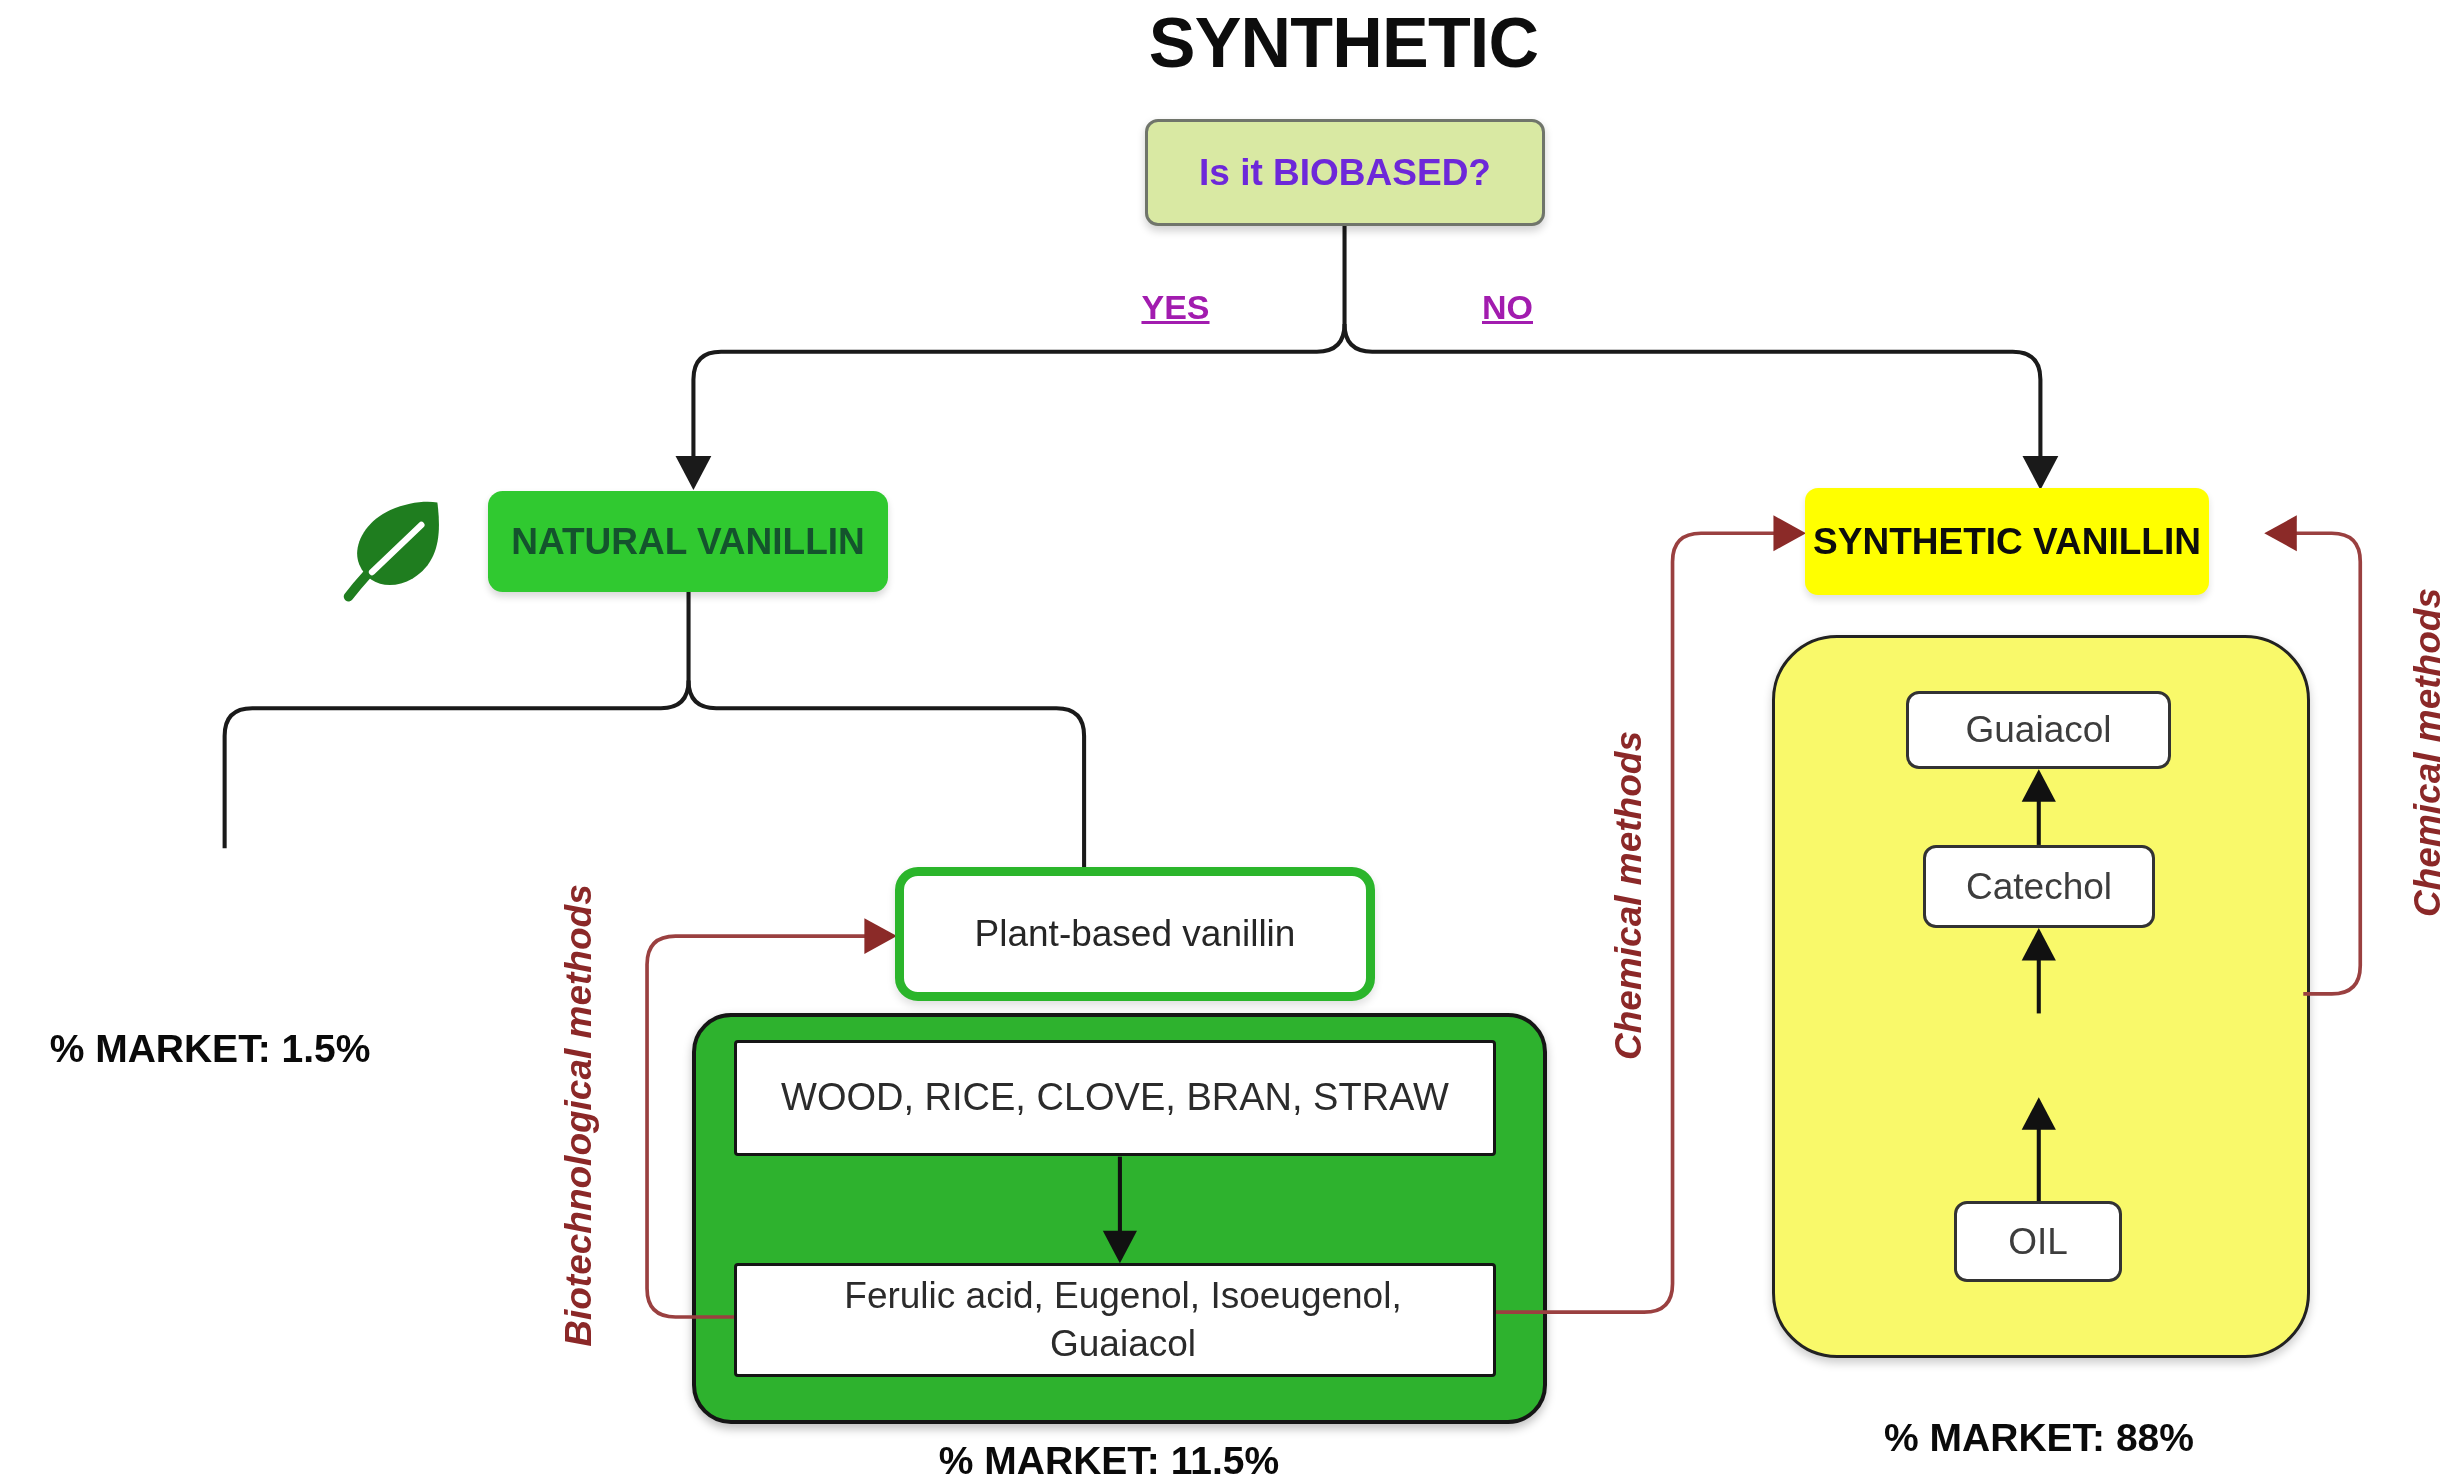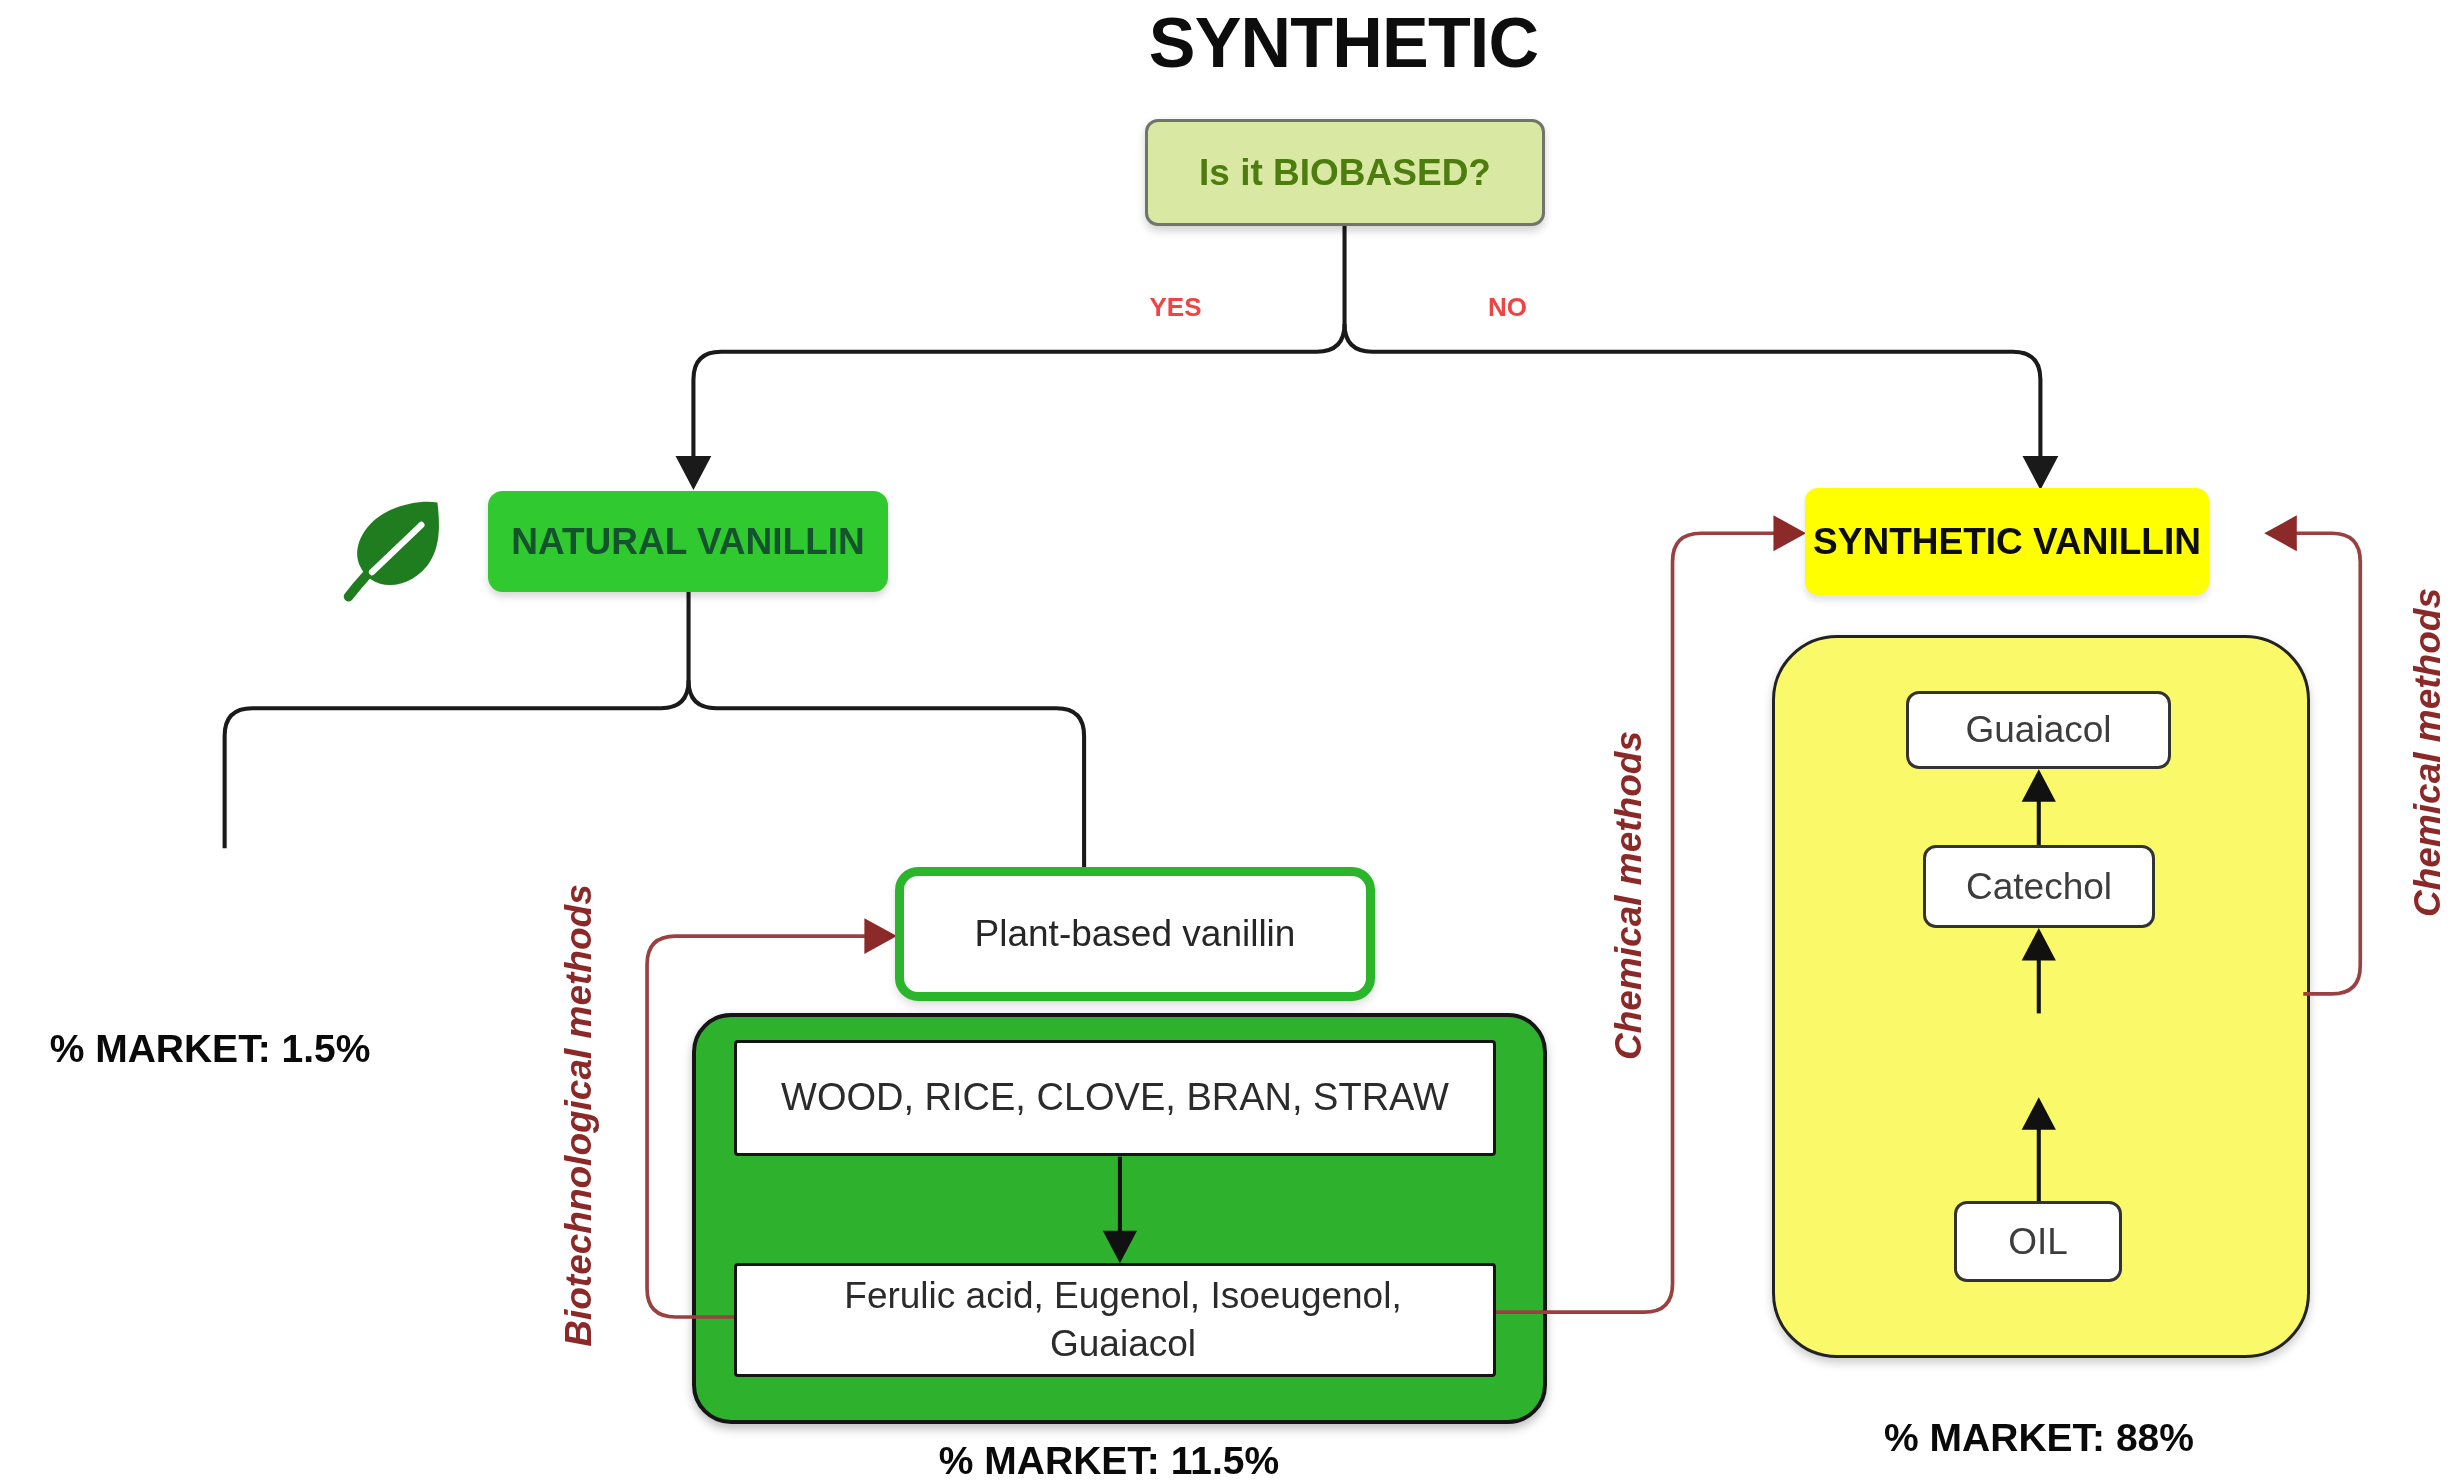--- a/index.html
+++ b/index.html
@@ -7,22 +7,22 @@
          font-family:"Liberation Sans", sans-serif;}
   .abs{position:absolute;}
   svg.layer{position:absolute;left:0;top:0;pointer-events:none;}
   #layer-under{z-index:1;}
   .container-box{position:absolute;z-index:2;}
   #layer-over{z-index:3;}
   .node,.txt{position:absolute;z-index:4;display:flex;align-items:center;justify-content:center;
              text-align:center;box-sizing:border-box;}
   .title{font-weight:bold;font-size:70px;letter-spacing:-0.8px;color:#0d0d0d;}
   .decision{background:#d9e9a3;border:3.3px solid #70756b;border-radius:13px;
-            font-weight:bold;font-size:37px;color:#4d7c0f;box-shadow:0 4.9px 8.1px rgba(0,0,0,.18);}
-  .yesno{font-weight:bold;font-size:26px;color:#ef4444;}
+            font-weight:bold;font-size:37px;color:#6d28d9;box-shadow:0 4.9px 8.1px rgba(0,0,0,.18);}
+  .yesno{font-weight:bold;font-size:34px;color:#a21caf;text-decoration:underline;}
   .bigpill-green{background:#30c930;border-radius:14.7px;font-weight:bold;font-size:37px;color:#14532d;
                  box-shadow:0 4.1px 7.3px rgba(0,0,0,.15);}
   .bigpill-yellow{background:#ffff00;border-radius:13px;font-weight:bold;font-size:37px;color:#0d0d0d;
                   box-shadow:0 4.1px 7.3px rgba(0,0,0,.12);}
   .white-green{background:#ffffff;border:9.8px solid #2bb52b;border-radius:23px;
                font-size:37px;color:#262626;line-height:1.25;box-shadow:0 4.9px 8.1px rgba(0,0,0,.12);}
   .green-wrap{background:#2eb22e;border:4.1px solid #151515;border-radius:39px;
               box-shadow:0 4.9px 9.8px rgba(0,0,0,.25);}
   .yellow-wrap{background:#f9f96a;border:3.3px solid #222222;border-radius:65px;
                box-shadow:0 4.9px 9.8px rgba(0,0,0,.2);}

